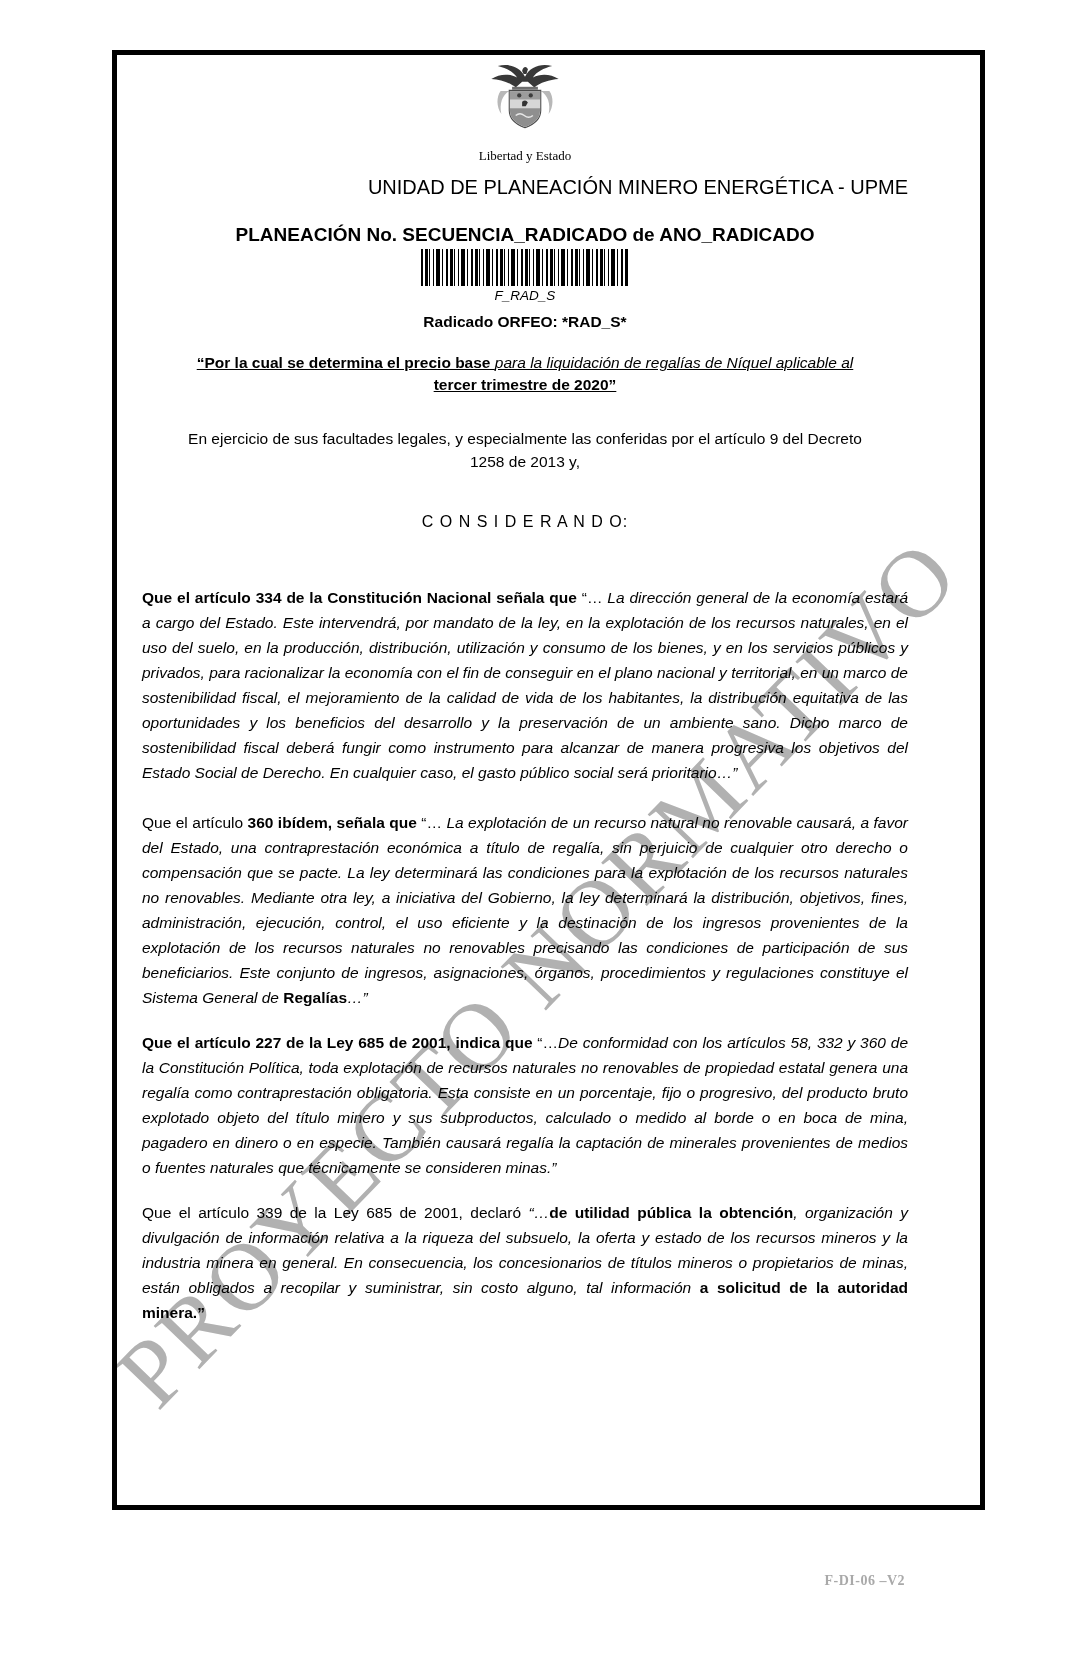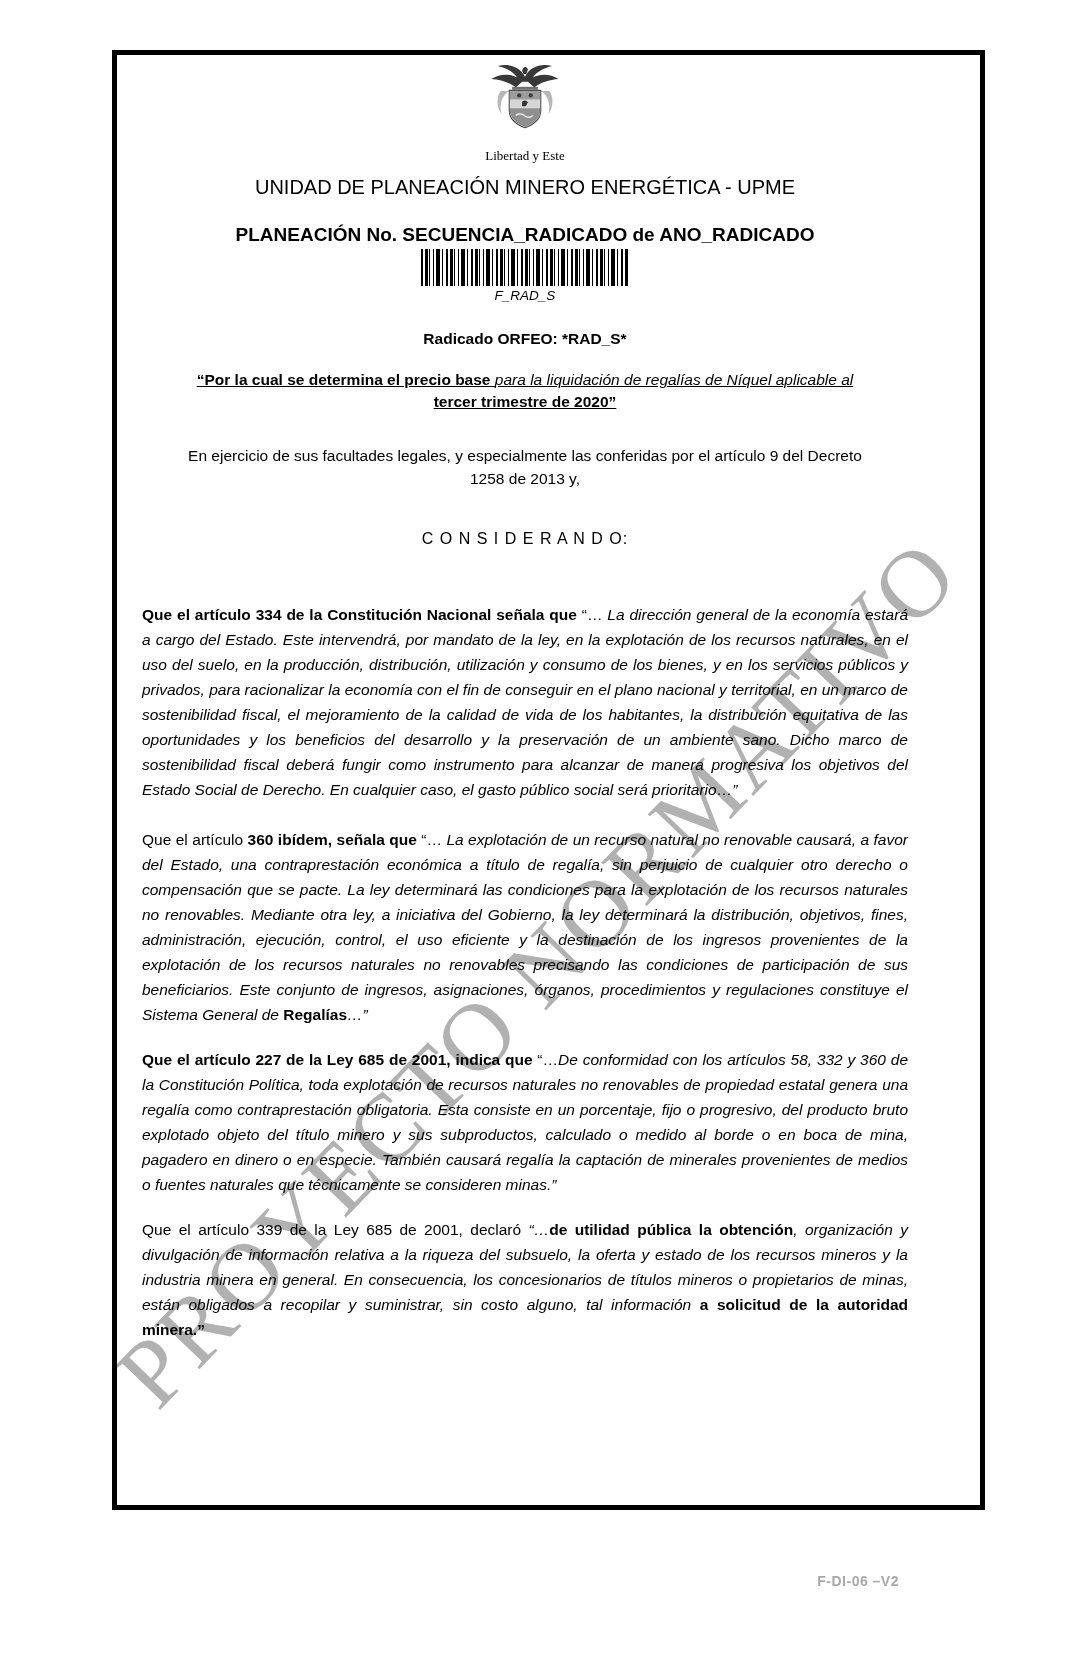--- a/index.html
+++ b/index.html
@@ -17,47 +17,47 @@
     transform:translate(-50%,-50%) rotate(-46deg);
     font-family:"Liberation Serif",serif;font-size:96px;letter-spacing:3px;
     color:#b1b1b1;white-space:nowrap;pointer-events:none;
   }
   .content{position:relative;z-index:1;padding:0 72px 0 25px;}
   .centered{text-align:center;}
   .republic{margin-top:26px;font-size:17px;}
   .emblem{margin-top:2px;text-align:center;}
   .emblem svg{display:block;margin:0 auto;}
   .motto{font-size:13px;margin-top:-3px;font-family:"Liberation Serif",serif;}
-  .entity{margin-top:12px;font-size:20px;}
+  .entity{margin-top:12px;font-size:20px;text-align:right;}
   .res-title{margin-top:25px;font-size:19px;font-weight:bold;}
   .barcode{
     margin:3px auto 0;width:208px;height:37px;
     background:repeating-linear-gradient(90deg,
       #000 0 2px,#fff 2px 4px,#000 4px 7px,#fff 7px 8px,
       #000 8px 9px,#fff 9px 12px,#000 12px 13px,#fff 13px 15px,
       #000 15px 19px,#fff 19px 21px,#000 21px 22px,#fff 22px 25px);
   }
   .barcode-caption{font-size:13.5px;margin-top:2px;font-style:italic;}
-  .radicado{margin-top:27px;font-size:15.5px;font-weight:bold;}
+  .radicado{margin-top:10px;font-size:15.5px;font-weight:bold;}
   .quote{margin-top:21px;font-size:15.5px;line-height:22px;}
   .quote-line{text-decoration:underline;}
   .authority{margin-top:28px;font-size:16.5px;font-weight:bold;}
   .preamble{margin-top:31px;font-size:15.5px;line-height:23px;max-width:690px;margin-left:auto;margin-right:auto;}
   .considerando{margin-top:40px;font-size:16px;font-weight:normal;letter-spacing:1px;}
   .para{
     margin:20px 0 0;text-align:justify;font-size:15.5px;line-height:25px;
   }
   .para:nth-of-type(1){margin-top:54px;}
   .para:nth-of-type(2){margin-top:25px;}
   .seg-b{font-weight:bold;}
   .seg-i{font-style:italic;text-align:center;}
   .seg-bi{font-weight:bold;}
   .footer-code{
-    position:absolute;right:176px;bottom:74px;
-    font-size:14px;font-weight:bold;color:#a9a9a9;letter-spacing:0.5px;
+    position:absolute;right:170px;bottom:74px;
+    font-size:14px;font-weight:bold;color:#a9a9a9;letter-spacing:0.5px;font-family:Liberation Serif, serif;
   }
 </style>
 </head>
 <body>
 
 <div class="frame">
   <div class="watermark">PROYECTO NORMATIVO</div>
   <div class="content">
 
 
@@ -70,21 +70,21 @@
         <path d="M82 44 C92 50 96 62 93 76 C100 66 100 52 94 44 Z" fill="#b8b8b8"></path>
         <path d="M38 43 h44 v28 q0 16 -22 24 q-22 -8 -22 -24 Z" fill="#e2e2e2" stroke="#4a4a4a" stroke-width="1.5"></path>
         <path d="M39 44 h42 v12 h-42 Z" fill="#9c9c9c"></path>
         <circle cx="52" cy="50" r="3" fill="#3d3d3d"></circle>
         <circle cx="68" cy="50" r="3" fill="#3d3d3d"></circle>
         <path d="M39 56 h42 v12 h-42 Z" fill="#d6d6d6"></path>
         <path d="M56 59 q5 -4 8 1 l-3 5 h-5 Z" fill="#333333"></path>
         <path d="M39 68 h42 v3 q0 15 -21 23 q-21 -8 -21 -23 Z" fill="#8f8f8f"></path>
         <path d="M47 78 q6 -5 12 0 q6 5 12 0" stroke="#e8e8e8" stroke-width="2" fill="none"></path>
       </svg>
-      <div class="motto">Libertad y Este</div>
+      <div class="motto">Libertad y Estado</div>
     </div>
 
     <div class="entity centered">UNIDAD DE PLANEACIÓN MINERO ENERGÉTICA - UPME</div>
 
     <div class="res-title centered">PLANEACIÓN No. SECUENCIA_RADICADO de ANO_RADICADO</div>
 
     <div class="barcode"></div>
     <div class="barcode-caption centered">F_RAD_S</div>
 
     <div class="radicado centered">Radicado ORFEO: *RAD_S*</div>

